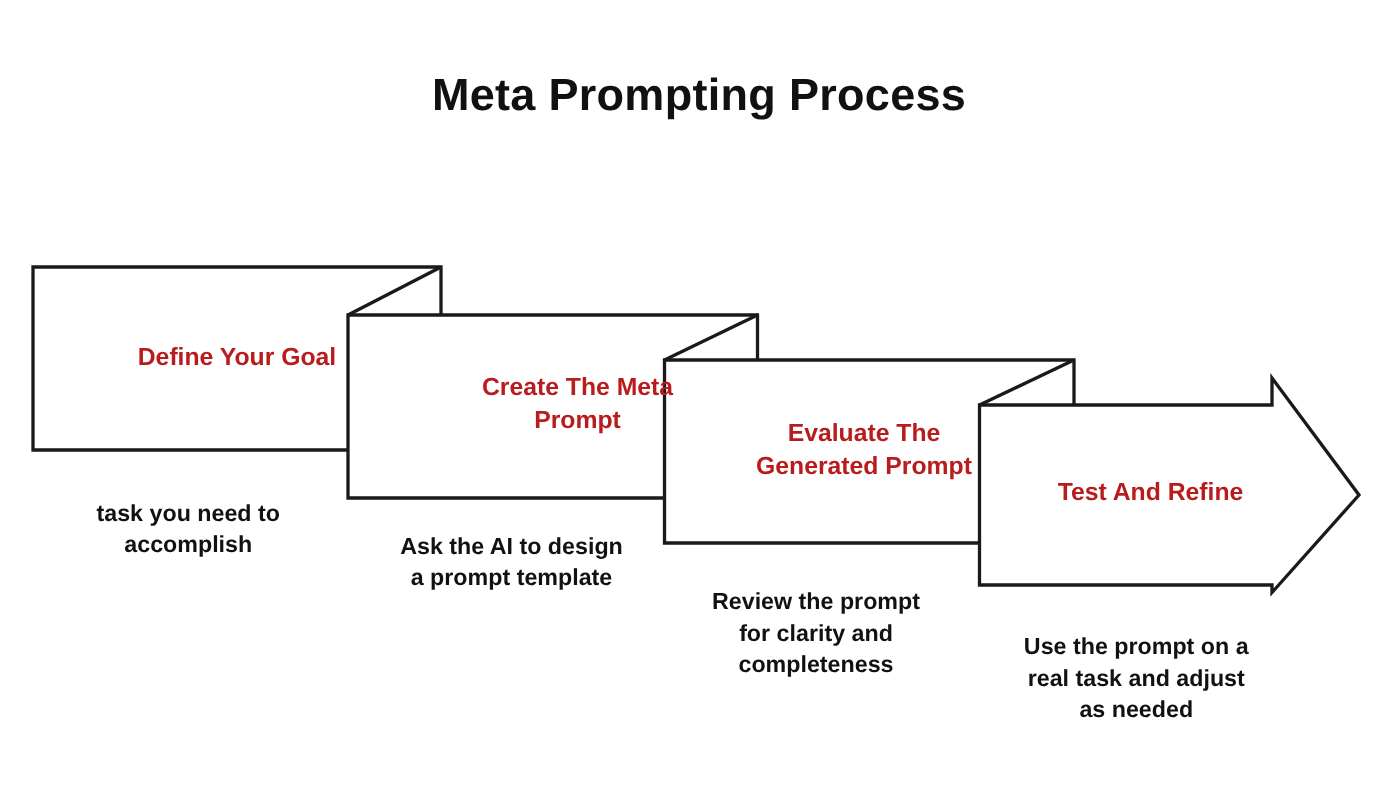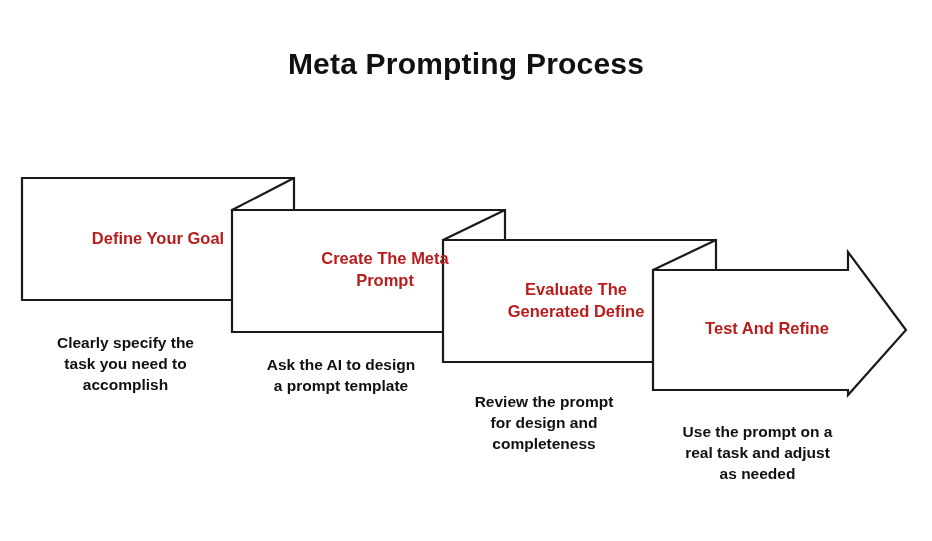--- a/index.html
+++ b/index.html
@@ -90,41 +90,40 @@
     <div>Define Your Goal</div>
   </div>
 
   <div class="step-label" id="label-1">
     <div>Create The Meta</div>
     <div>Prompt</div>
   </div>
 
   <div class="step-label" id="label-2">
     <div>Evaluate The</div>
-    <div>Generated Define</div>
+    <div>Generated Prompt</div>
   </div>
 
   <div class="step-label" id="label-3">
     <div>Test And Refine</div>
   </div>
 
   <div class="step-caption" id="caption-0">
-    <div>Clearly specify the</div>
     <div>task you need to</div>
     <div>accomplish</div>
   </div>
 
   <div class="step-caption" id="caption-1">
     <div>Ask the AI to design</div>
     <div>a prompt template</div>
   </div>
 
   <div class="step-caption" id="caption-2">
     <div>Review the prompt</div>
-    <div>for design and</div>
+    <div>for clarity and</div>
     <div>completeness</div>
   </div>
 
   <div class="step-caption" id="caption-3">
     <div>Use the prompt on a</div>
     <div>real task and adjust</div>
     <div>as needed</div>
   </div>
 
 </div>

